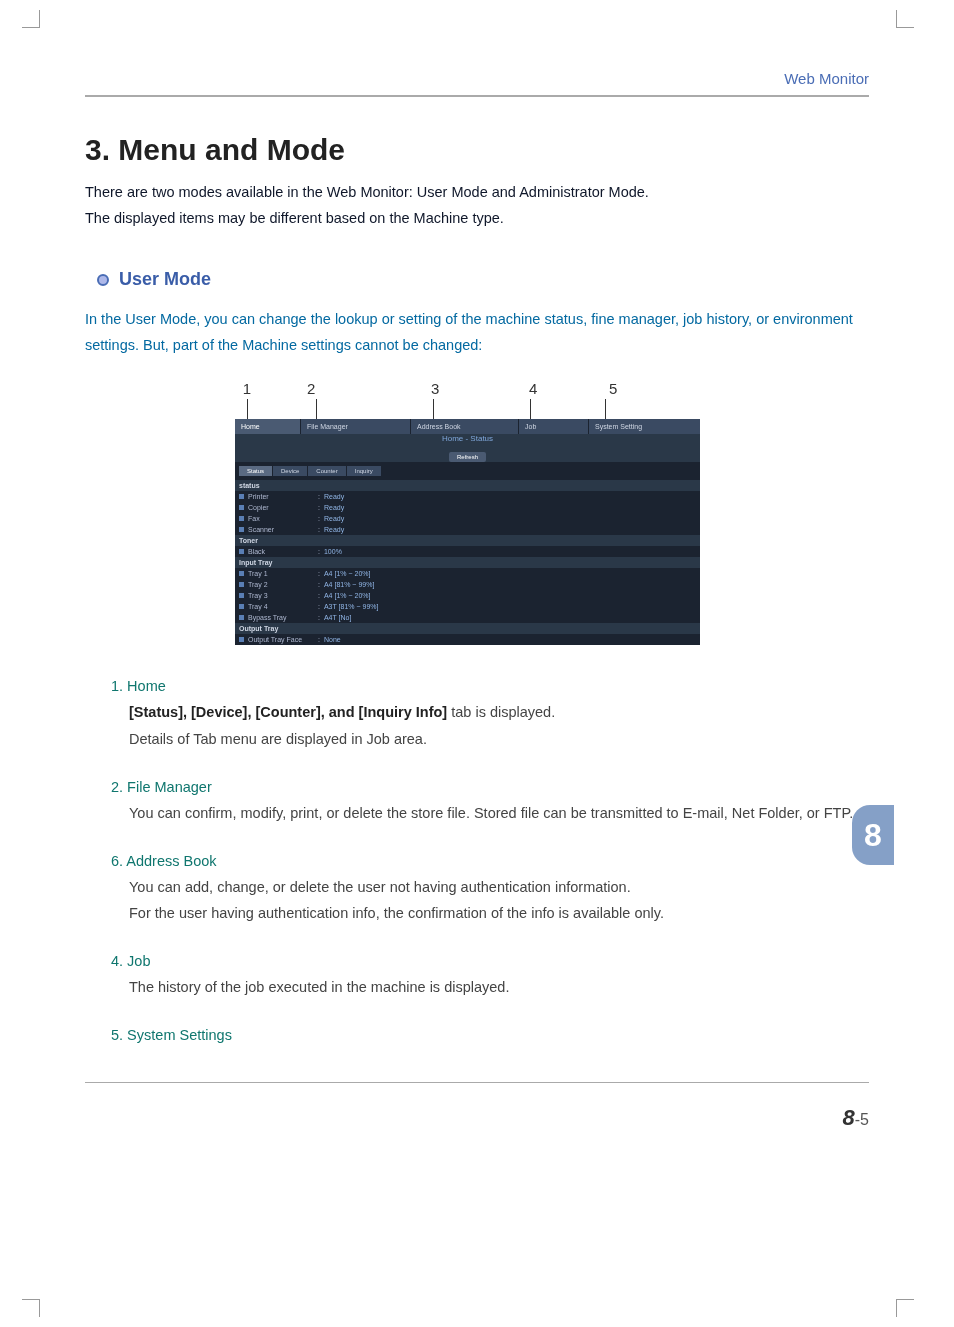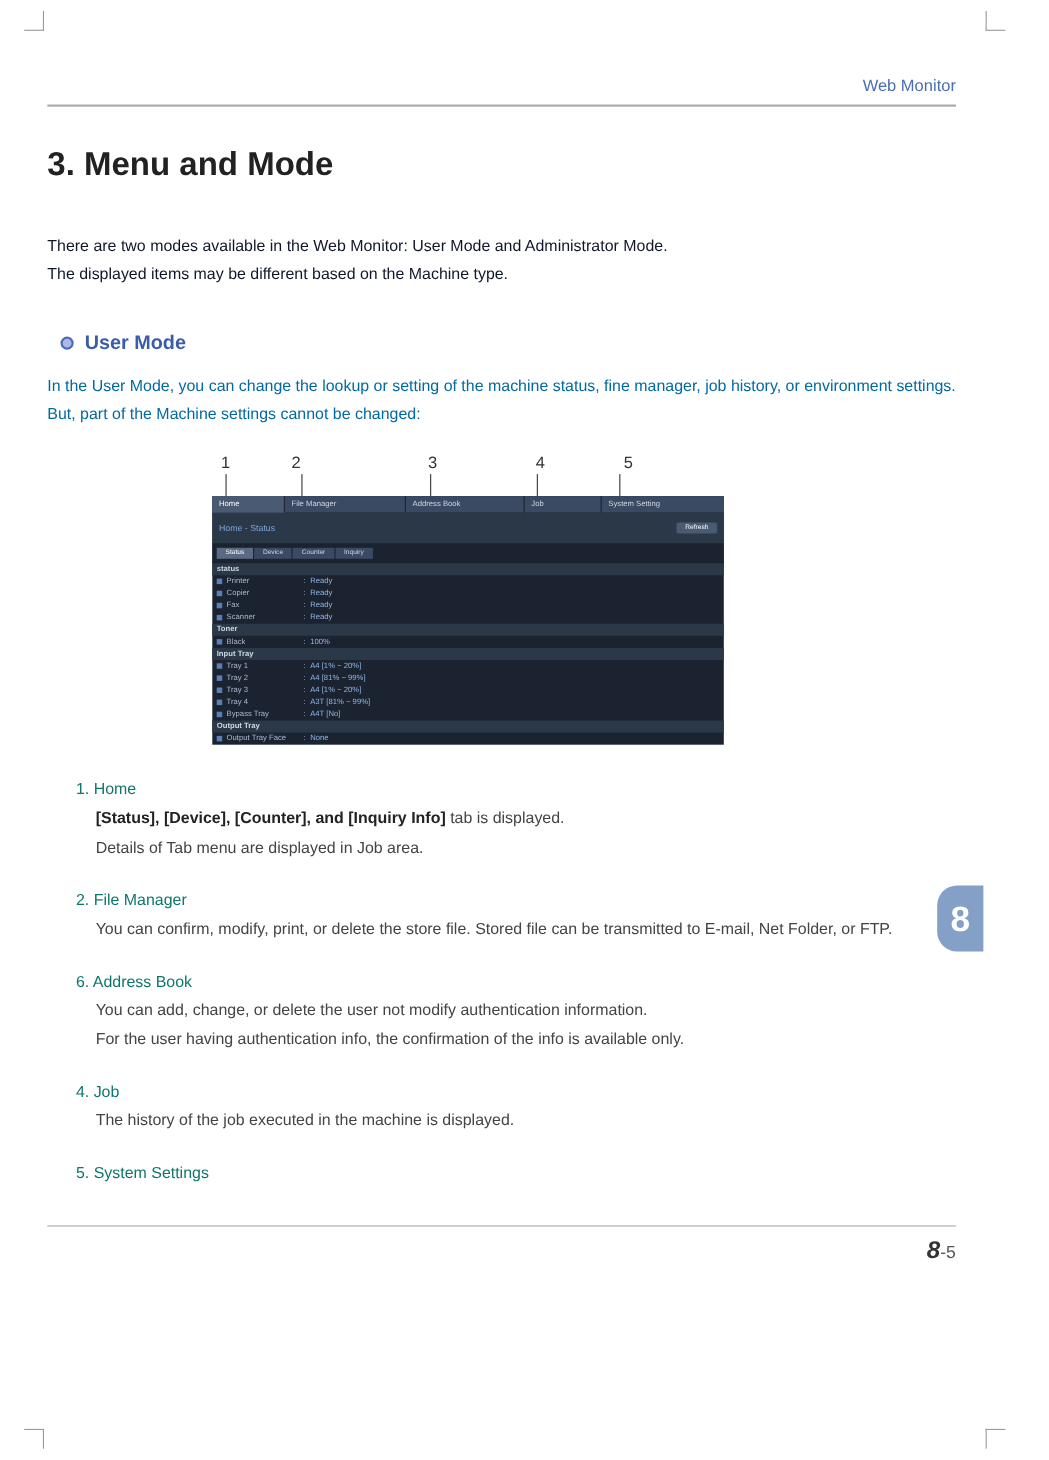--- a/index.html
+++ b/index.html
@@ -19,38 +19,38 @@
       position: absolute;
       width: 18px;
       height: 18px;
     }
     .crop-tl { top: 10px; left: 22px; border-right: 1px solid #999; border-bottom: 1px solid #999; }
     .crop-tr { top: 10px; right: 40px; border-left: 1px solid #999; border-bottom: 1px solid #999; }
     .crop-bl { bottom: 10px; left: 22px; border-right: 1px solid #999; border-top: 1px solid #999; }
     .crop-br { bottom: 10px; right: 40px; border-left: 1px solid #999; border-top: 1px solid #999; }
 
     .page {
-      padding: 70px 85px 60px 43px;
+      padding: 70px 85px 60px 85px;
     }
     .header-line {
       border-top: 2px solid #aaa;
       margin-top: 8px;
     }
     .header-label {
       text-align: right;
       color: #4a6db5;
       font-size: 15px;
       margin-bottom: 4px;
     }
     .section-title {
       font-size: 30px;
       font-weight: bold;
       color: #222;
       margin-top: 36px;
-      margin-bottom: 44px;
+      margin-bottom: 12px;
     }
     .intro {
       font-size: 14.5px;
       color: #0f172a;
       line-height: 1.8;
       margin-bottom: 38px;
     }
     .subhead {
       display: flex;
       align-items: center;
@@ -166,20 +166,21 @@
     .shot-tab.t5 { flex: 1; border-right: none; }
     .shot-bread {
       display: flex;
       align-items: center;
       justify-content: space-between;
       background: #2a3848;
       height: 28px;
       padding: 0 6px;
       color: #7fa6d9;
       font-size: 8px;
+      flex-direction: column;
     }
     .refresh-btn {
       background: #4a5a72;
       color: #fff;
       font-size: 6px;
       padding: 2px 8px;
       border-radius: 2px;
     }
     .shot-subtabs {
       display: flex;
@@ -232,21 +233,21 @@
     .item-title { color: #0f766e; }
     .item-body { margin-left: 18px; }
     .bold { font-weight: bold; color: #222; }
 
     .footer-rule {
       border-top: 1px solid #aaa;
       margin-top: 34px;
     }
     .page-num {
       text-align: right;
-      margin-top: 9px;
+      margin-top: 22px;
       font-size: 16px;
       color: #555;
     }
     .page-num .big {
       font-style: italic;
       font-weight: bold;
       font-size: 22px;
       color: #333;
     }
 
@@ -414,21 +415,21 @@
       <div class="item-body">Details of Tab menu are displayed in Job area.</div>
     </div>
 
     <div class="item">
       <div class="item-title">2. File Manager</div>
       <div class="item-body">You can confirm, modify, print, or delete the store file. Stored file can be transmitted to E-mail, Net Folder, or FTP.</div>
     </div>
 
     <div class="item">
       <div class="item-title">6. Address Book</div>
-      <div class="item-body">You can add, change, or delete the user not modify authentication information.</div>
+      <div class="item-body">You can add, change, or delete the user not having authentication information.</div>
       <div class="item-body">For the user having authentication info, the confirmation of the info is available only.</div>
     </div>
 
     <div class="item">
       <div class="item-title">4. Job</div>
       <div class="item-body">The history of the job executed in the machine is displayed.</div>
     </div>
 
     <div class="item">
       <div class="item-title">5. System Settings</div>

